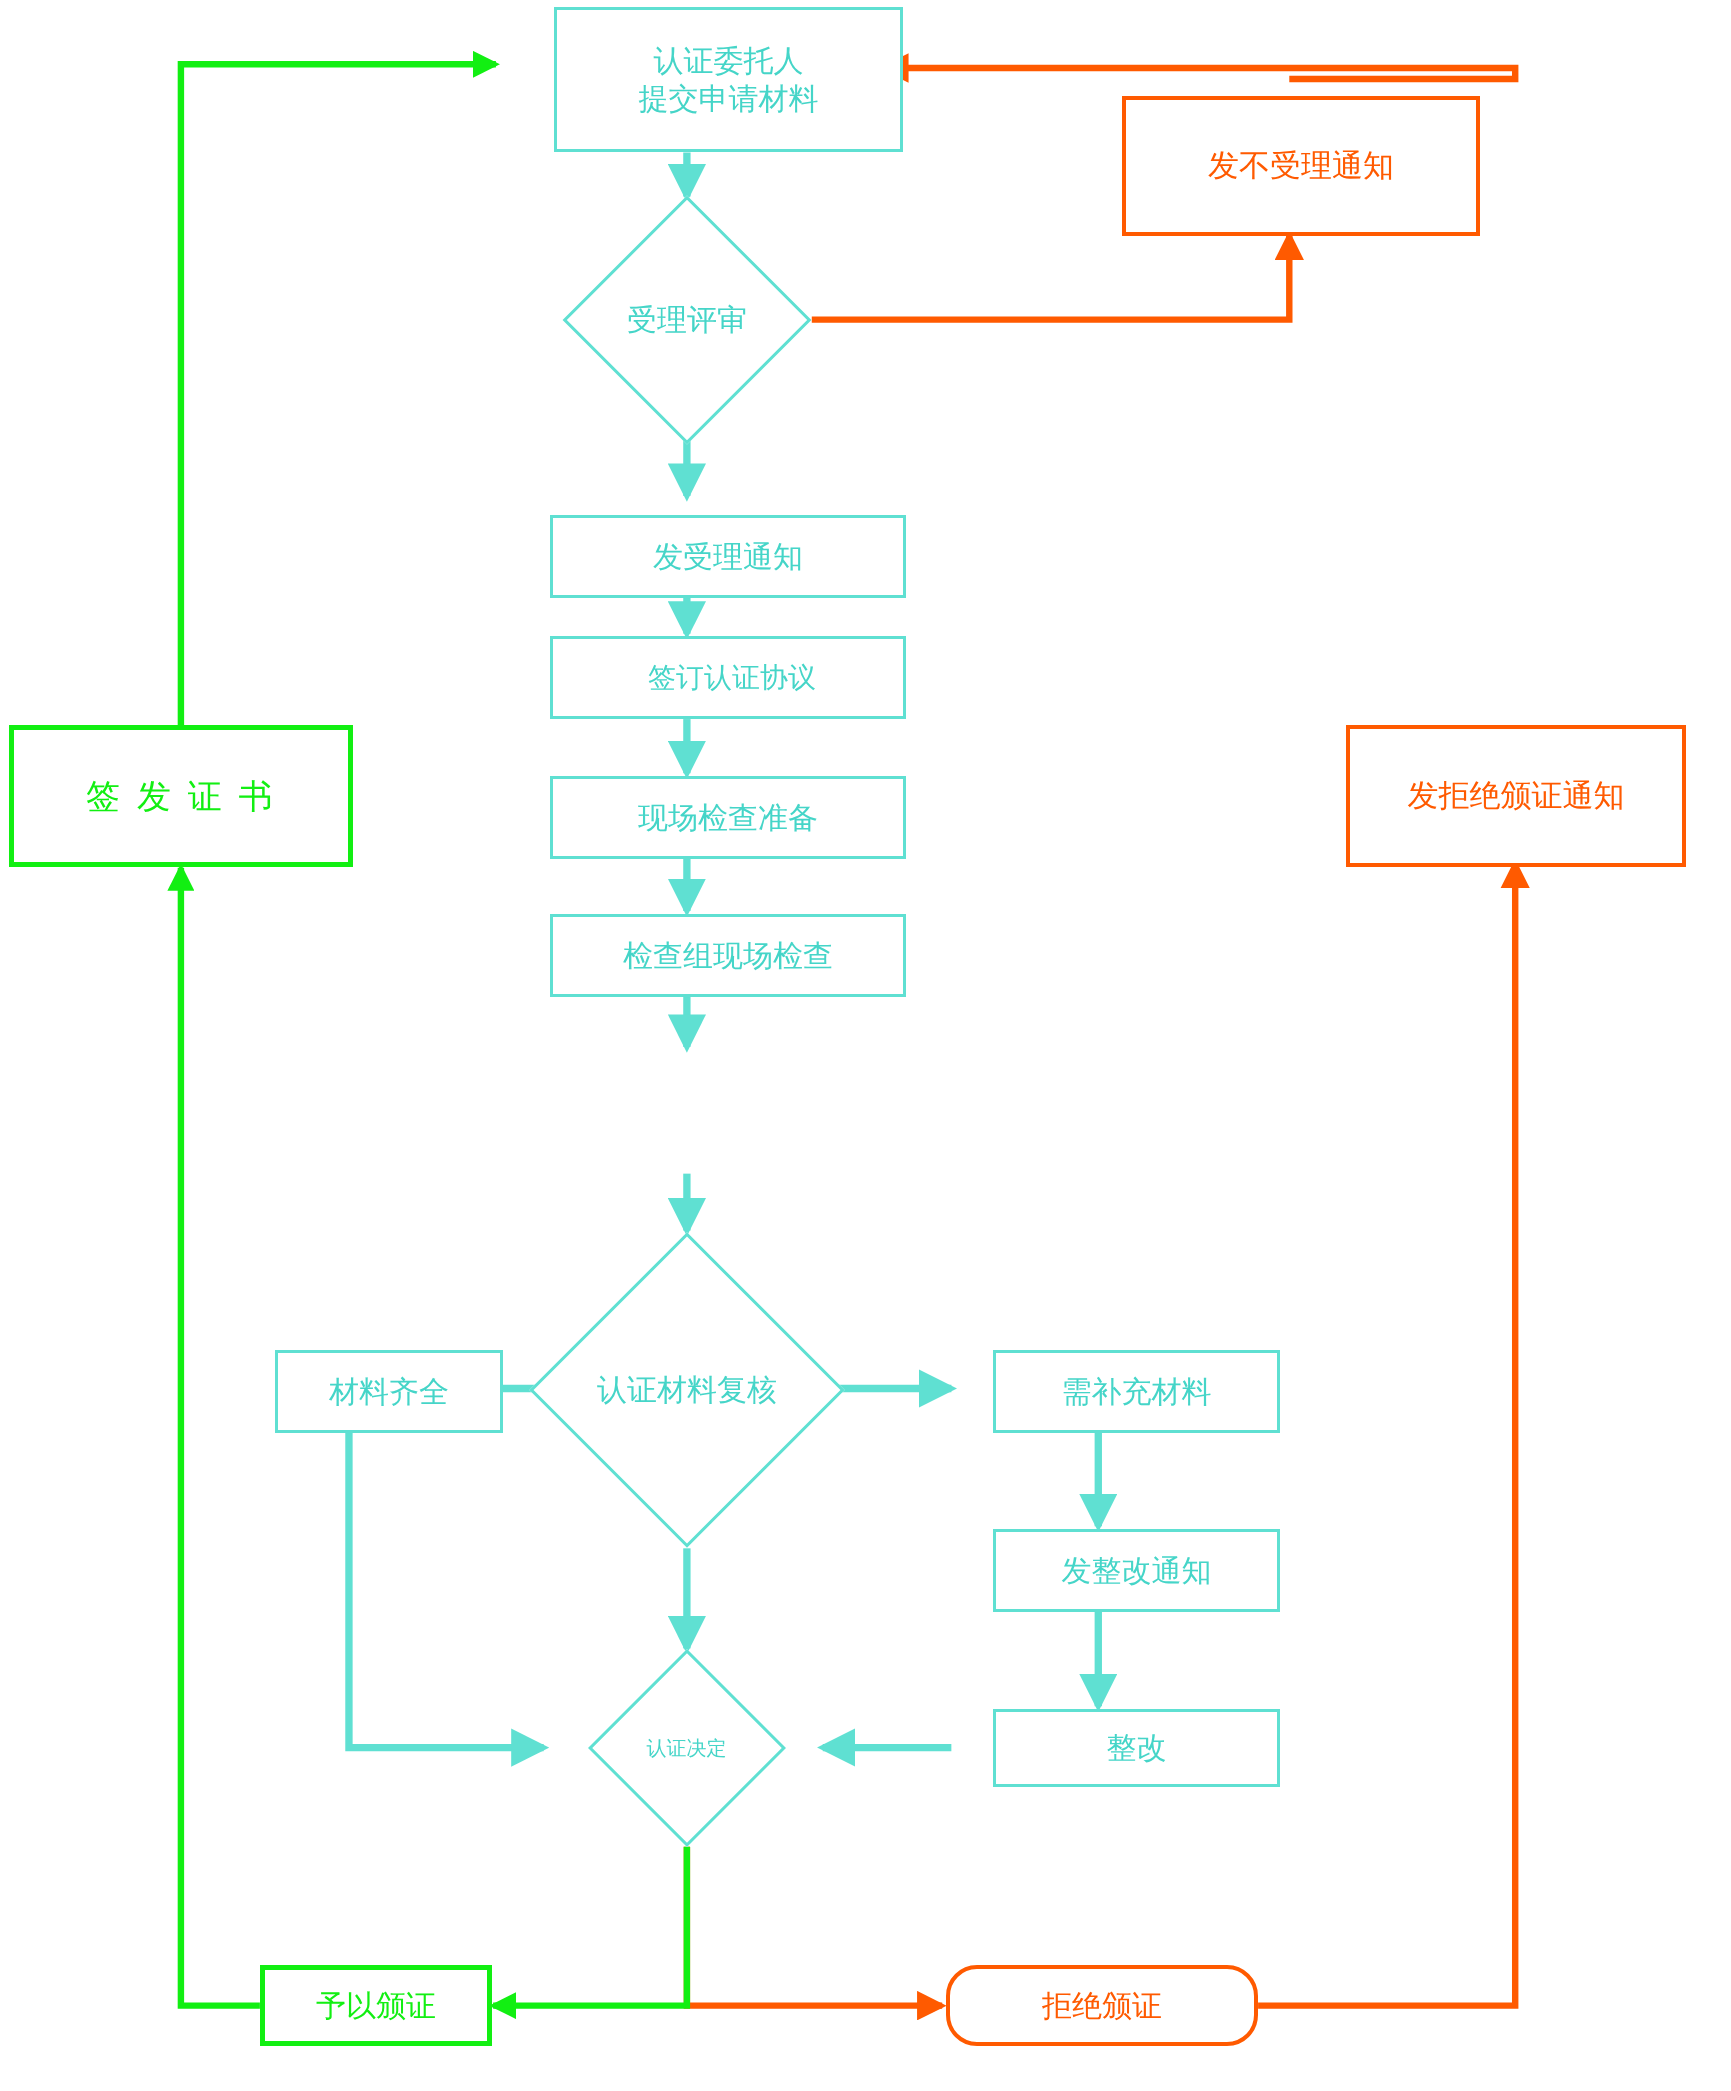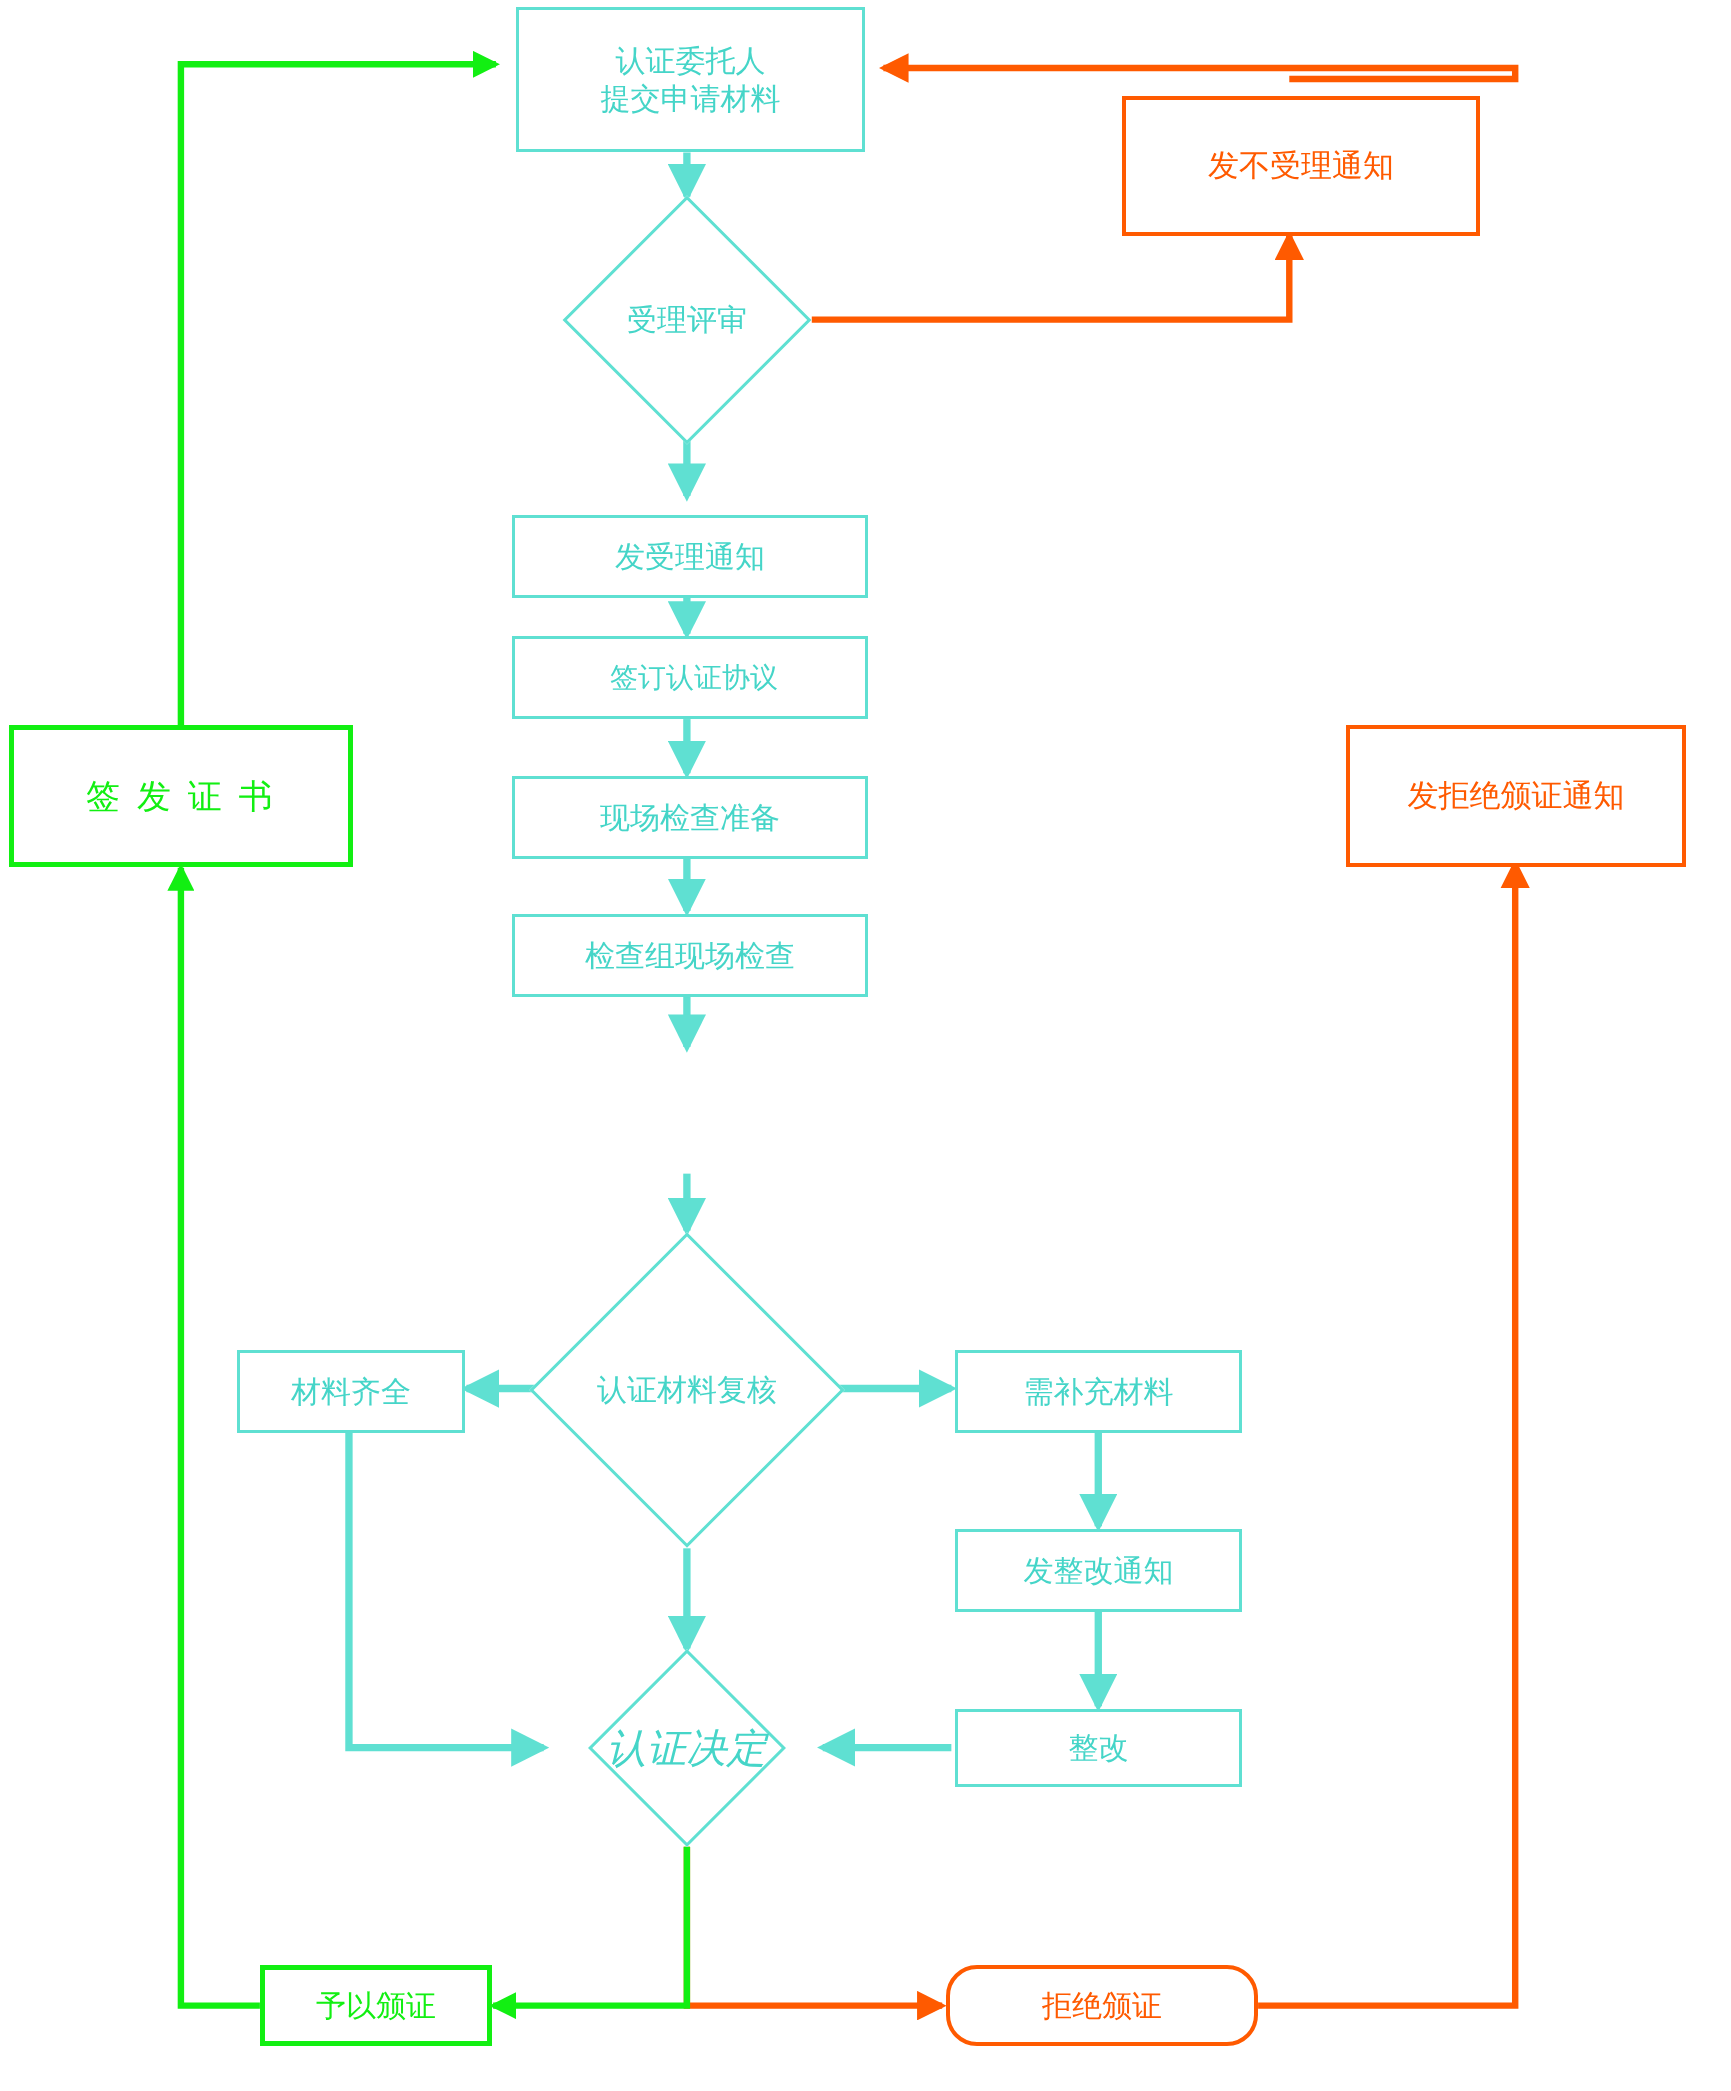--- a/index.html
+++ b/index.html
@@ -24,20 +24,21 @@
     align-items: center;
     justify-content: center;
     text-align: center;
     background: #ffffff;
     line-height: 1.25;
     white-space: pre-line;
   }
   .cyan-box {
     border: 3.7px solid #5fe0d2;
     color: #45d5c8;
+    margin-left: 38px;
   }
   .green-box {
     border: 5.5px solid #12ef12;
     color: #12ef12;
   }
   .orange-box {
     border: 4.6px solid #ff5a00;
     color: #ff5a00;
   }
   .diamond-wrap {
@@ -189,21 +190,21 @@
   <div class="node cyan-box" style="left:955px; top:1529px; width:287px; height:83px; font-size:30px;">
     <span>发整改通知</span>
   </div>
 
   <div class="node cyan-box" style="left:955px; top:1709px; width:287px; height:78px; font-size:30px;">
     <span>整改</span>
   </div>
 
   <div class="diamond-wrap" style="left:547px; top:1647px; width:279px; height:202px;">
     <div class="diamond-shape" style="width:140px; height:140px;"></div>
-    <div class="diamond-label" style="font-size:40px;font-style:italic;">认证决定</div>
+    <div class="diamond-label" style="font-size:20px;">认证决定</div>
   </div>
 
   <div class="node green-box" style="left:9.2px; top:725px; width:344px; height:142px; font-size:34px; letter-spacing:3.7px;">
     <span>签 发 证 书</span>
   </div>
 
   <div class="node orange-box" style="left:1346px; top:725px; width:340px; height:142px; font-size:31px;">
     <span>发拒绝颁证通知</span>
   </div>
 

